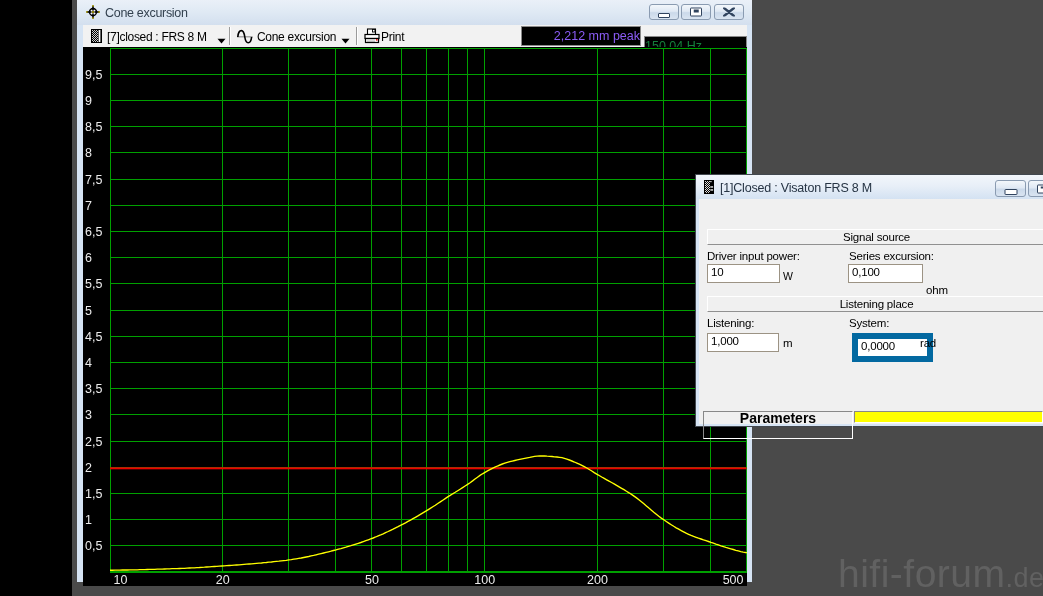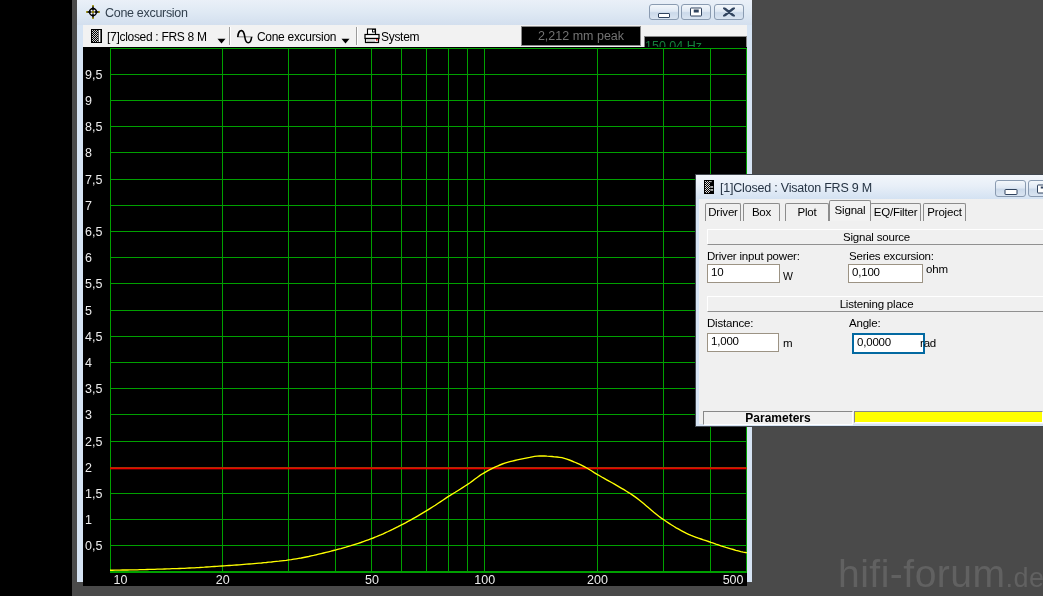--- a/index.html
+++ b/index.html
@@ -70,22 +70,22 @@
         </svg></div>
 <div style="position:absolute;left:273px;top:2px;width:1px;height:18px;background:#9a9a9a;border-right:1px solid #fff"></div>
 <div style="position:absolute;left:281px;top:3px"><svg width="16" height="16" viewBox="0 0 16 16">
           <rect x="3.5" y="1" width="8" height="5.5" fill="#fff" stroke="#000" stroke-width="1.1"></rect>
           <rect x="8.5" y="1.5" width="2.5" height="2.5" fill="#fff" stroke="#000" stroke-width="0.9"></rect>
           <rect x="1" y="6.5" width="14" height="4" fill="#fff" stroke="#000" stroke-width="1.2"></rect>
           <rect x="1.5" y="10.5" width="13" height="4" fill="#fff" stroke="#000" stroke-width="1.2"></rect>
           <circle cx="12.8" cy="11.8" r="0.9" fill="#e00"></circle>
           <path d="M3 12 h8 M3 13.5 h8" stroke="#aaa" stroke-width="0.8"></path>
         </svg></div>
-<div style="position:absolute;left:298px;top:4.5px">System</div>
-<div style="position:absolute;left:438px;top:1px;width:118px;height:18px;background:#000;border:1px solid #888;color:#737373;text-align:center;line-height:18px;letter-spacing:0;font-size:12.5px">2,212 mm peak</div>
+<div style="position:absolute;left:298px;top:4.5px">Print</div>
+<div style="position:absolute;left:438px;top:1px;width:118px;height:18px;background:#000;border:1px solid #888;color:#8b5cf6;text-align:right;line-height:18px;letter-spacing:0;font-size:12.5px">2,212 mm peak</div>
 <div style="position:absolute;left:561px;top:11px;width:101px;height:18px;background:#000;border:1px solid #888;color:#15803d;text-align:left;line-height:18px;letter-spacing:0;font-size:12.5px">150,04 Hz</div>
 </div>
 <svg width="664" height="539" viewBox="0 0 664 539" style="position:absolute;left:6px;top:47px;background:#000">
 <g stroke="#00a000" stroke-width="1" shape-rendering="crispEdges">
 <line x1="27.0" y1="1" x2="27.0" y2="525"></line>
         <line x1="139.8" y1="1" x2="139.8" y2="525"></line>
         <line x1="205.8" y1="1" x2="205.8" y2="525"></line>
         <line x1="252.6" y1="1" x2="252.6" y2="525"></line>
         <line x1="288.9" y1="1" x2="288.9" y2="525"></line>
         <line x1="318.6" y1="1" x2="318.6" y2="525"></line>
@@ -162,47 +162,39 @@
             <rect x="0" y="0" width="1" height="1" fill="#dadada"></rect>
             <rect x="1" y="1" width="1" height="1" fill="#dadada"></rect>
           </pattern>
         </defs>
         <rect x="0" y="0" width="10" height="14" fill="#000"></rect>
         <rect x="1" y="1" width="5" height="12" fill="url(#ck2)"></rect>
         <rect x="6.3" y="6.3" width="2.8" height="1.3" fill="#fff"></rect>
         <rect x="6.3" y="9.3" width="2.8" height="1.3" fill="#fff"></rect>
         <rect x="6.3" y="1" width="1.2" height="1.2" fill="#fff"></rect>
       </svg></div>
-<div style="position:absolute;left:24px;top:6px;font-size:12.5px;letter-spacing:-0.2px;color:#263444">[1]Closed : Visaton FRS 9 M</div>
+<div style="position:absolute;left:24px;top:6px;font-size:12.5px;letter-spacing:-0.2px;color:#263444">[1]Closed : Visaton FRS 8 M</div>
 <div style="position:absolute;left:299px;top:5px;width:29px;height:15px;border:1px solid #8a9bb1;border-radius:3px;background:linear-gradient(180deg,#f3f7fb 0%,#e0e9f4 45%,#cbd9ea 55%,#d9e4f1 100%)">
       <div style="position:absolute;left:50%;top:52%;transform:translateX(-50%);width:13px;height:6px;background:#fff;border:1.7px solid #30435e;border-radius:1px;box-sizing:border-box"></div>
     </div>
     <div style="position:absolute;left:332px;top:5px;width:28px;height:15px;border:1px solid #8a9bb1;border-radius:3px;background:linear-gradient(180deg,#f3f7fb 0%,#e0e9f4 45%,#cbd9ea 55%,#d9e4f1 100%)">
       <div style="position:absolute;left:50%;top:50%;transform:translate(-50%,-50%);width:12px;height:9px;background:#fff;border:1.7px solid #30435e;border-radius:1px;box-sizing:border-box">
         <div style="position:absolute;left:50%;top:1px;transform:translateX(-50%);width:4.5px;height:2.5px;background:#30435e"></div>
       </div>
-    </div>
-<div style="position:absolute;left:3px;top:25px;right:3px;height:21px">
-      <div style="position:absolute;left:6px;top:3px;width:36px;height:18px;background:#f0f0f0;border:1px solid #8c8c8c;border-bottom:none;border-radius:2px 2px 0 0;text-align:center;font-size:11.5px;padding-top:2px;box-sizing:border-box">Driver</div>
-      <div style="position:absolute;left:44px;top:3px;width:37px;height:18px;background:#f0f0f0;border:1px solid #8c8c8c;border-bottom:none;border-radius:2px 2px 0 0;text-align:center;font-size:11.5px;padding-top:2px;box-sizing:border-box">Box</div>
-      <div style="position:absolute;left:86px;top:3px;width:44px;height:18px;background:#f0f0f0;border:1px solid #8c8c8c;border-bottom:none;border-radius:2px 2px 0 0;text-align:center;font-size:11.5px;padding-top:2px;box-sizing:border-box">Plot</div>
-      <div style="position:absolute;left:130px;top:0px;width:42px;height:21px;background:#f2f2f2;border:1px solid #8c8c8c;border-bottom:none;border-radius:2px 2px 0 0;text-align:center;font-size:11.5px;padding-top:3px;z-index:2;box-sizing:border-box">Signal</div>
-      <div style="position:absolute;left:171px;top:3px;width:51px;height:18px;background:#f0f0f0;border:1px solid #8c8c8c;border-bottom:none;border-radius:2px 2px 0 0;text-align:center;font-size:11.5px;padding-top:2px;box-sizing:border-box">EQ/Filter</div>
-      <div style="position:absolute;left:224px;top:3px;width:43px;height:18px;background:#f0f0f0;border:1px solid #8c8c8c;border-bottom:none;border-radius:2px 2px 0 0;text-align:center;font-size:11.5px;padding-top:2px;box-sizing:border-box">Project</div>
     </div>
 <div style="position:absolute;left:11px;top:54px;right:0;height:14px;border:1px solid;border-color:#fff #909090 #909090 #fff;background:#f0f0f0;text-align:center;font-size:11.5px;line-height:14px">Signal source</div>
 <div style="position:absolute;left:11px;top:75px">Driver input power:</div>
 <div style="position:absolute;left:153px;top:75px">Series excursion:</div>
 <div style="position:absolute;left:11px;top:89px;width:68px;height:16px;background:#fff;border:1px solid #9c9384;padding:1px 0 0 3px;font-size:11.5px">10</div>
 <div style="position:absolute;left:87px;top:95px;font-size:10.5px">W</div>
 <div style="position:absolute;left:152px;top:89px;width:70px;height:16px;background:#fff;border:1px solid #9c9384;padding:1px 0 0 3px;font-size:11.5px">0,100</div>
-<div style="position:absolute;left:230px;top:88px">ohm</div>
+<div style="position:absolute;left:230px;top:109px">ohm</div>
 <div style="position:absolute;left:11px;top:121px;right:0;height:14px;border:1px solid;border-color:#fff #909090 #909090 #fff;background:#f0f0f0;text-align:center;font-size:11.5px;line-height:14px">Listening place</div>
-<div style="position:absolute;left:11px;top:142px">Distance:</div>
-<div style="position:absolute;left:153px;top:142px">Angle:</div>
+<div style="position:absolute;left:11px;top:142px">Listening:</div>
+<div style="position:absolute;left:153px;top:142px">System:</div>
 <div style="position:absolute;left:11px;top:158px;width:67px;height:16px;background:#fff;border:1px solid #9c9384;padding:1px 0 0 3px;font-size:11.5px">1,000</div>
 <div style="position:absolute;left:87px;top:162px">m</div>
-<div style="position:absolute;left:156px;top:158px;width:66px;height:16px;background:#fff;border:2px solid #0369a1;padding:1px 0 0 3px;font-size:11.5px">0,0000</div>
+<div style="position:absolute;left:156px;top:158px;width:66px;height:16px;background:#fff;border:6px solid #0369a1;padding:1px 0 0 3px;font-size:11.5px">0,0000</div>
 <div style="position:absolute;left:224px;top:162px">rad</div>
 <div style="position:absolute;left:3px;top:235px;right:3px;height:14px;background:#f0f0f0">
-<div style="position:absolute;left:4px;top:1px;width:150px;height:14px;border:1px solid;border-color:#888 #fff #fff #888;text-align:center;font-size:12px;font-weight:bold;line-height:12px;box-sizing:border-box;letter-spacing:0">Parameters</div>
+<div style="position:absolute;left:4px;top:1px;width:150px;height:28px;border:1px solid;border-color:#888 #fff #fff #888;text-align:center;font-size:14px;font-weight:bold;line-height:12px;box-sizing:border-box;letter-spacing:0">Parameters</div>
 <div style="position:absolute;left:155px;top:1px;right:0;height:12px;border:1px solid;border-color:#888 #fff #fff #888;background:#ffff00;box-sizing:border-box"></div>
 </div>
 </div>
 </body></html>

